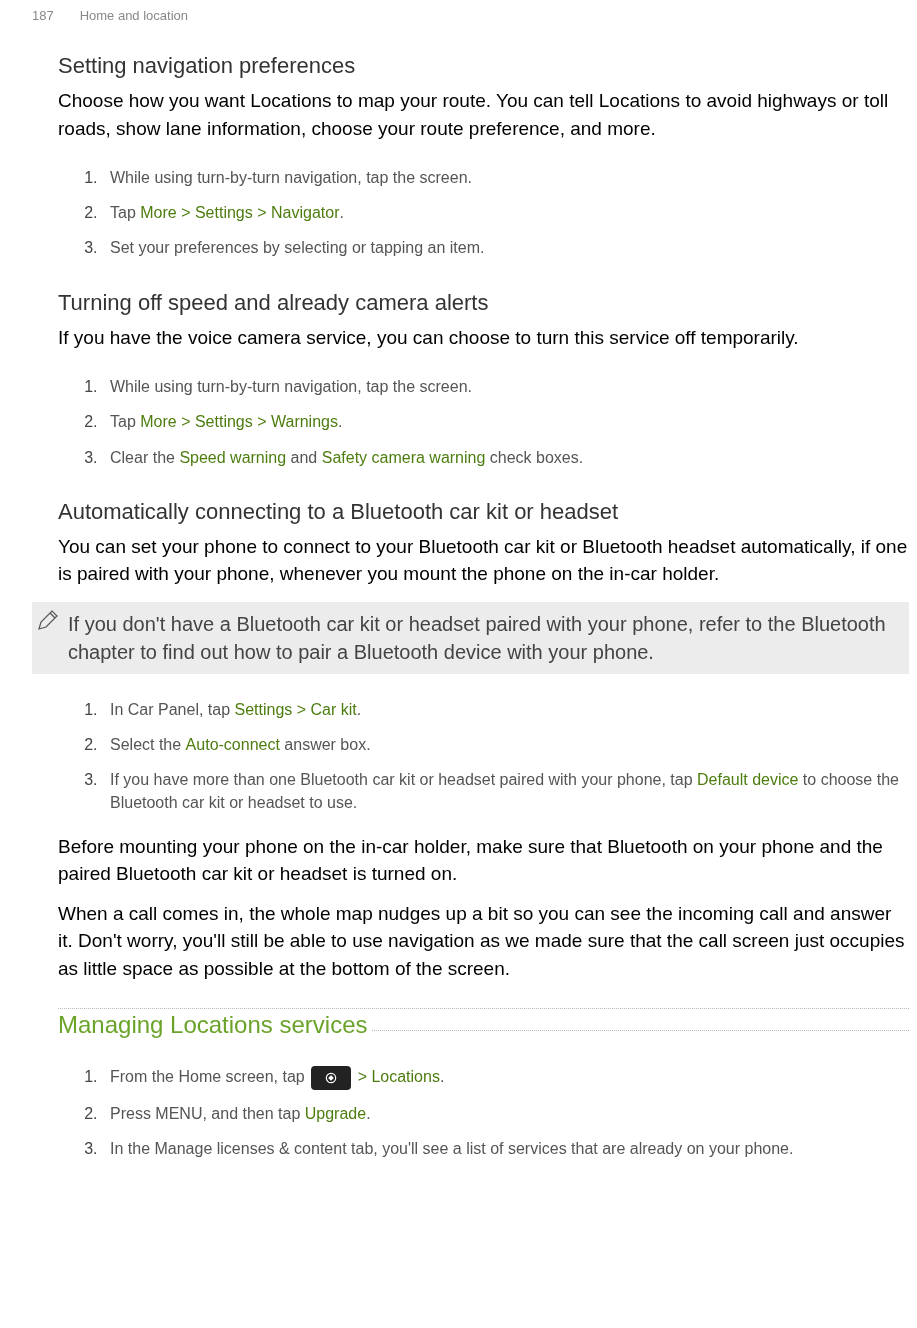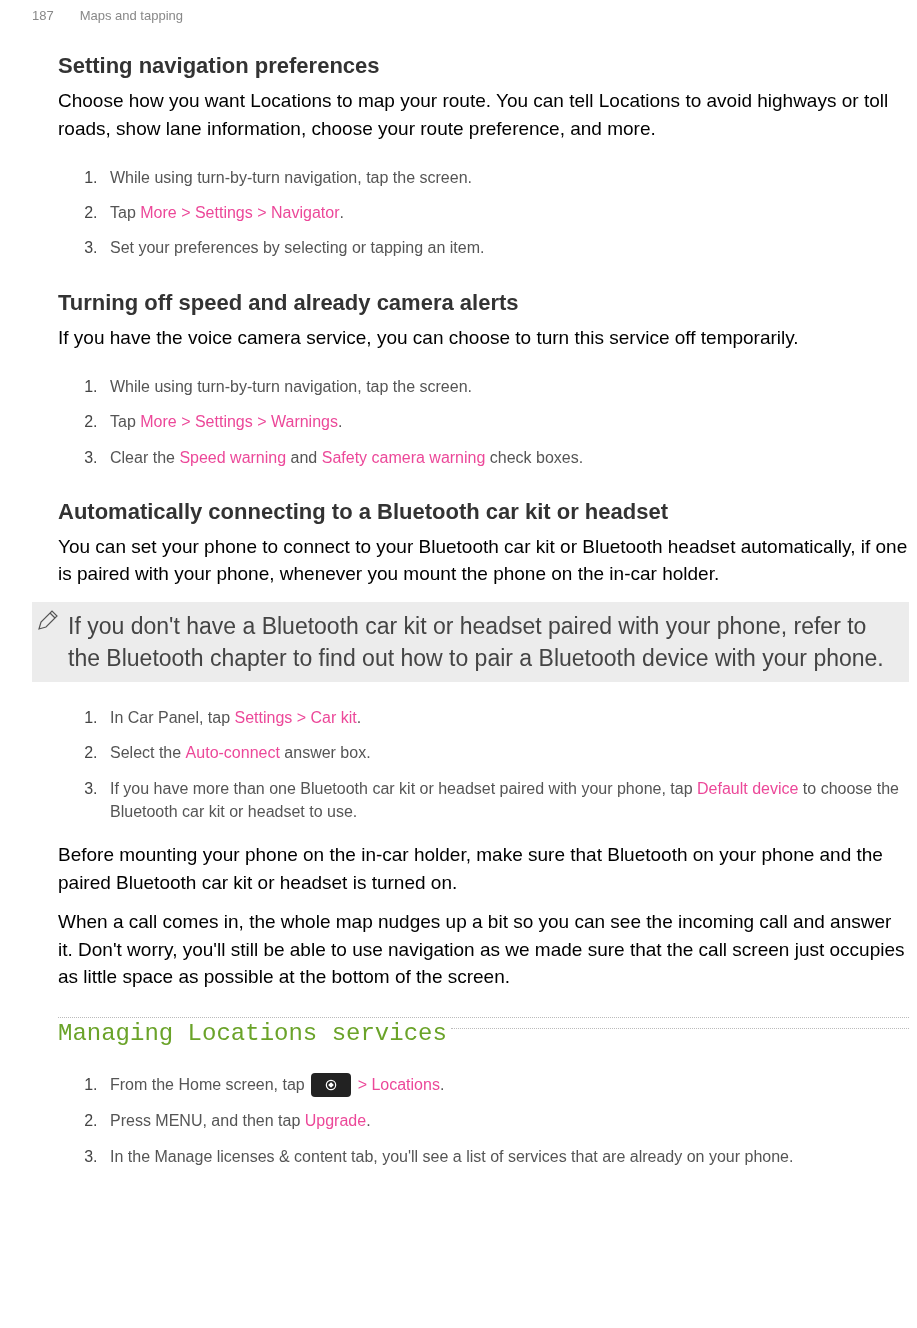--- a/index.html
+++ b/index.html
@@ -18,21 +18,21 @@
     padding: 8px 0 0 32px;
     font-size: 13px;
     color: #888;
     font-weight: 300;
   }
   .header-running .pnum { display:inline-block; width: 44px;}
   .content {
     padding: 0 8px 0 58px;
   }
   h2.section-heading {
-    font-weight: 700;
+    font-weight: 400;
     font-size: 22px;
     color: #333;
     margin: 30px 0 8px 0;
   }
   p.body {
     font-size: 19px;
     line-height: 1.45;
     margin: 4px 0 12px 0;
     color: #000000;
     font-weight: 300;
@@ -46,28 +46,28 @@
   }
   ol.steps > li {
     margin-bottom: 12px;
     line-height: 1.45;
     padding-left: 8px;
   }
   ol.steps > li::marker {
     font-weight: 400;
     color: #444;
   }
-  .strong-seq { color: #ec4899; font-weight: 400; }
+  .strong-seq { color: #4d7c0f; font-weight: 400; }
   
   .note-box {
     background: #ececec;
     margin: 14px 0 18px -26px;
     padding: 8px 10px 8px 36px;
     position: relative;
-    font-size: 23px;
+    font-size: 20px;
     line-height: 1.4;
     color: #444;
     font-weight: 300;
   }
   .note-box .pencil-icon {
     position: absolute;
     left: 4px;
     top: 6px;
     width: 24px;
     height: 24px;
@@ -86,21 +86,21 @@
     font-weight: 300;
     font-size: 24px;
     color: #6aa329;
     margin: 2px 0 2px 0;
     display: inline-block;
     background: #fff;
     position: relative;
   }
   .green-line-row {
     display: flex;
-    font-family: Liberation Mono, monospace;
+    align-items: center;
   }
   .green-line-row h1 { margin-right: 0; padding-right:4px;}
   .green-line-row .trail {
     flex: 1;
     border-top: 1px dotted #bbb;
     height:0;
     margin-top: 10px;
   }
   
   .apps-button {
@@ -116,21 +116,21 @@
   }
   .apps-button svg { width: 16px; height:16px; }
 </style>
 </head>
 <body>
 
 <div class="page">
 
   <div class="header-running">
     <span class="pnum">187</span>
-    <span>Maps and tapping</span>
+    <span>Home and location</span>
   </div>
 
   <div class="content">
 
     <h2 class="section-heading">Setting navigation preferences</h2>
     <p class="body">Choose how you want Locations to map your route. You can tell Locations to avoid highways or toll roads, show lane information, choose your route preference, and more.</p>
     <ol class="steps">
       <li>While using turn-by-turn navigation, tap the screen.</li>
       <li>
         <span>Tap </span><span class="strong-seq">More &gt; Settings &gt; Navigator</span><span>.</span>

